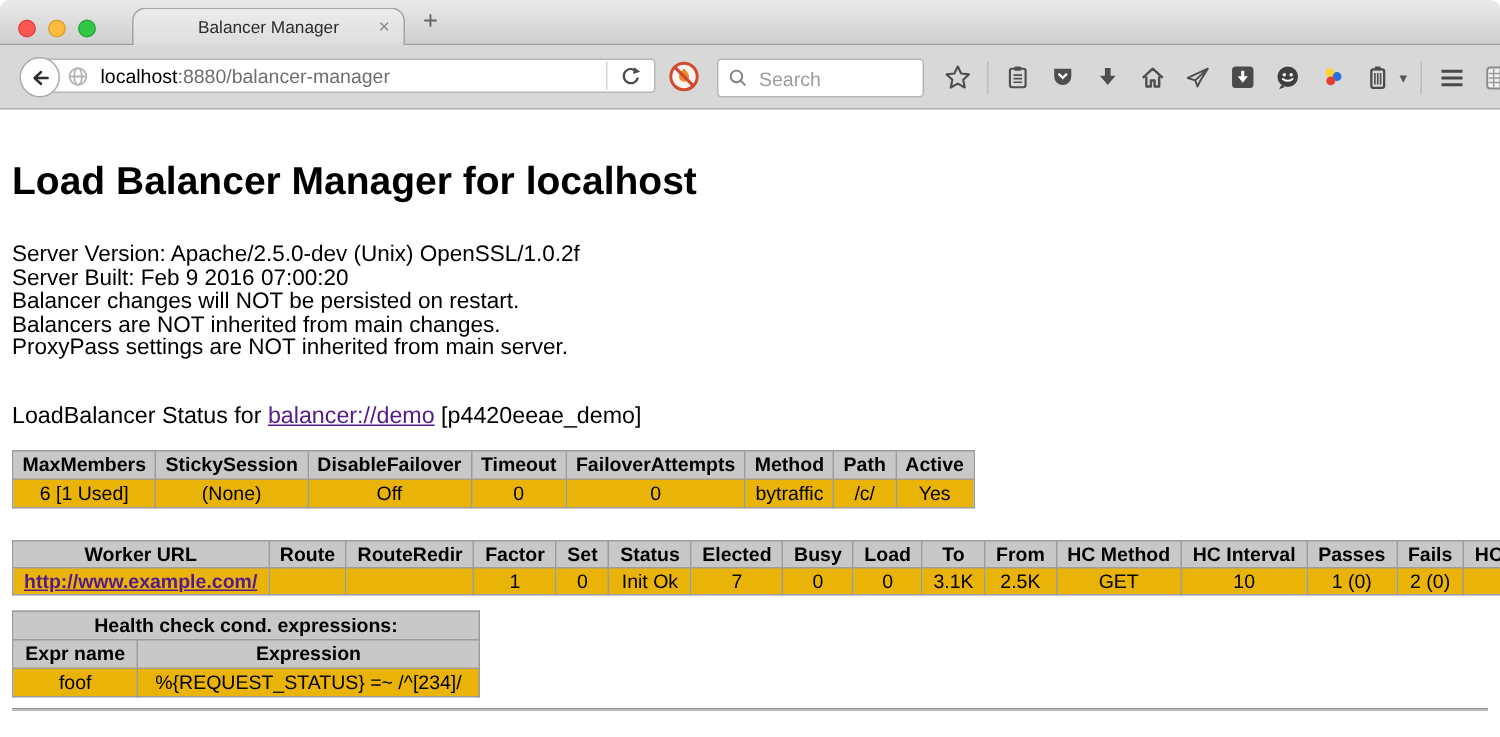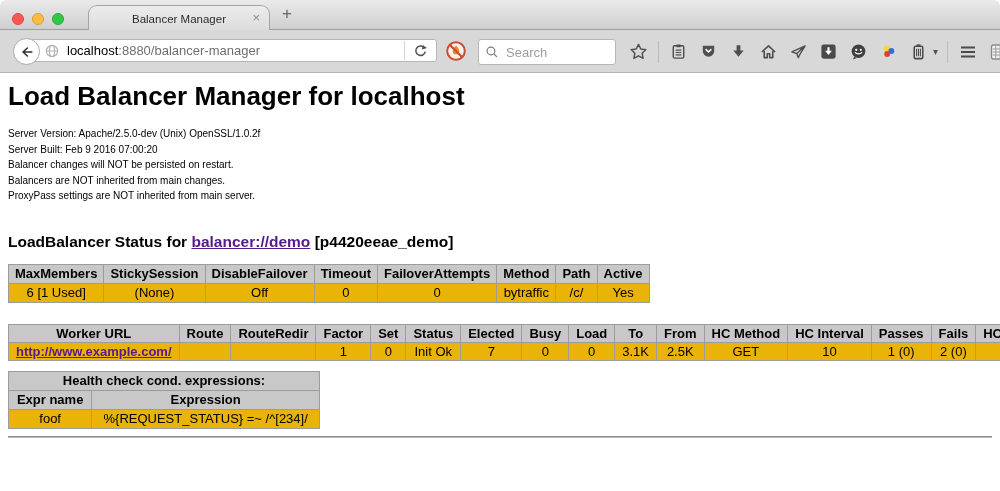--- a/index.html
+++ b/index.html
@@ -47,23 +47,23 @@
     font-family:"Liberation Sans", sans-serif; margin-left:5px; background:transparent; }
   .searchbar input::placeholder { color:#9c9c9c; }
   .tb-icons { position:absolute; left:628px; top:0; height:43px;
     display:flex; align-items:center; gap:9px; }
   .tbi { width:21px; height:21px; display:flex; align-items:center; justify-content:center; }
   .vsep { width:1px; height:22px; background:#bcbcbc; }
   .caret { font-size:10px; color:#555; margin-left:-5px; }
 
   
   .content { background:#fff; height:417px; padding:0 8px; overflow:hidden; }
-  h1 { margin:0; padding-top:8px; font-size:26px; font-weight:bold; color:#000; }
-  .info { margin-top:14px; font-size:10px; line-height:15.5px; color:#000; }
-  .status { margin-top:29px; font-size:15.5px; font-weight:bold; }
+  h1 { margin:0; padding-top:32px; font-size:26px; font-weight:bold; color:#000; }
+  .info { margin-top:26px; font-size:15px; line-height:15.5px; color:#000; }
+  .status { margin-top:29px; font-size:15.5px; font-weight:normal; }
   .status a, td a { color:#551a8b; text-decoration:underline; }
 
   table { border-collapse:collapse; font-size:13px; margin-top:0; }
   th, td { border:1px solid #9c9c9c; padding:1px 6px; text-align:center; white-space:nowrap; }
   table { border:1px solid #7e7e7e; }
   th { background:#c8c8c8; font-weight:bold; }
   td { background:#eab308; }
 
   .t1 { margin-top:13px; width:615px; }
   .t1 th, .t1 td { height:19px; }

